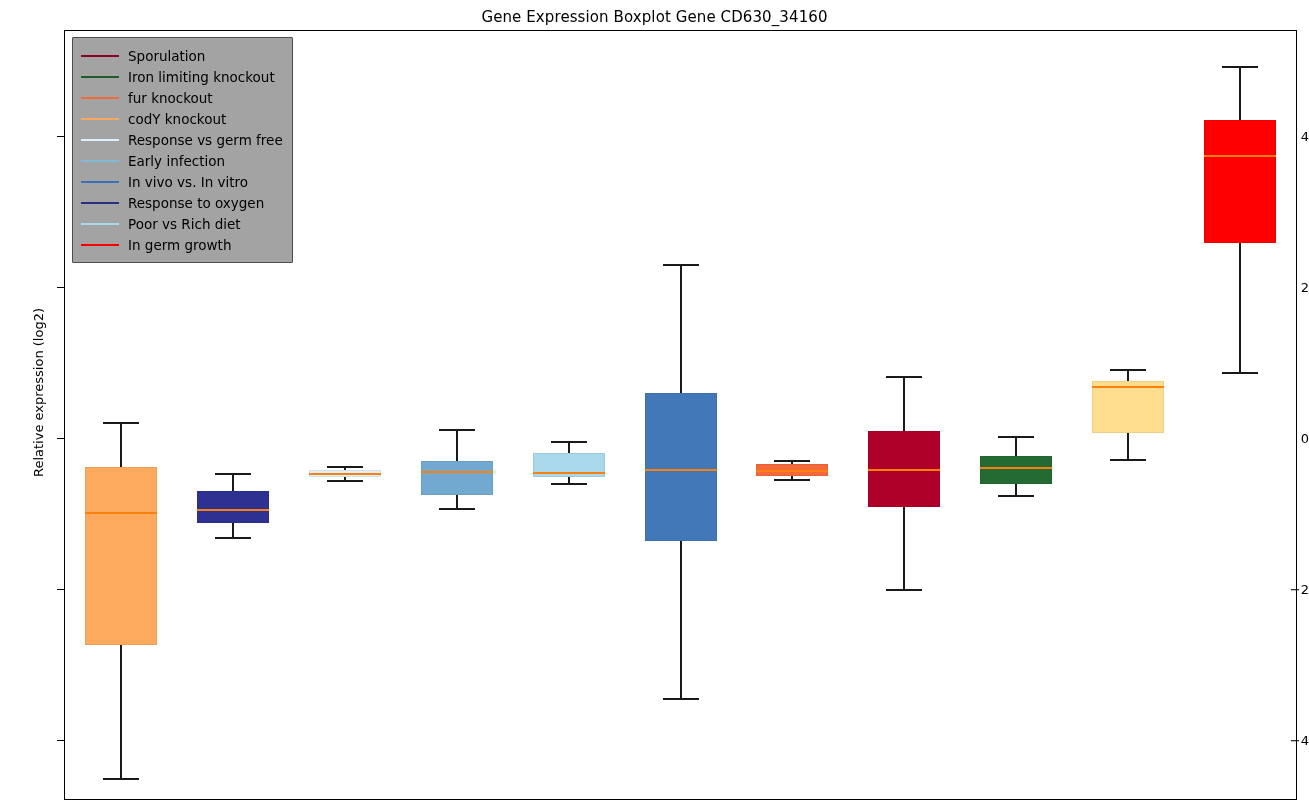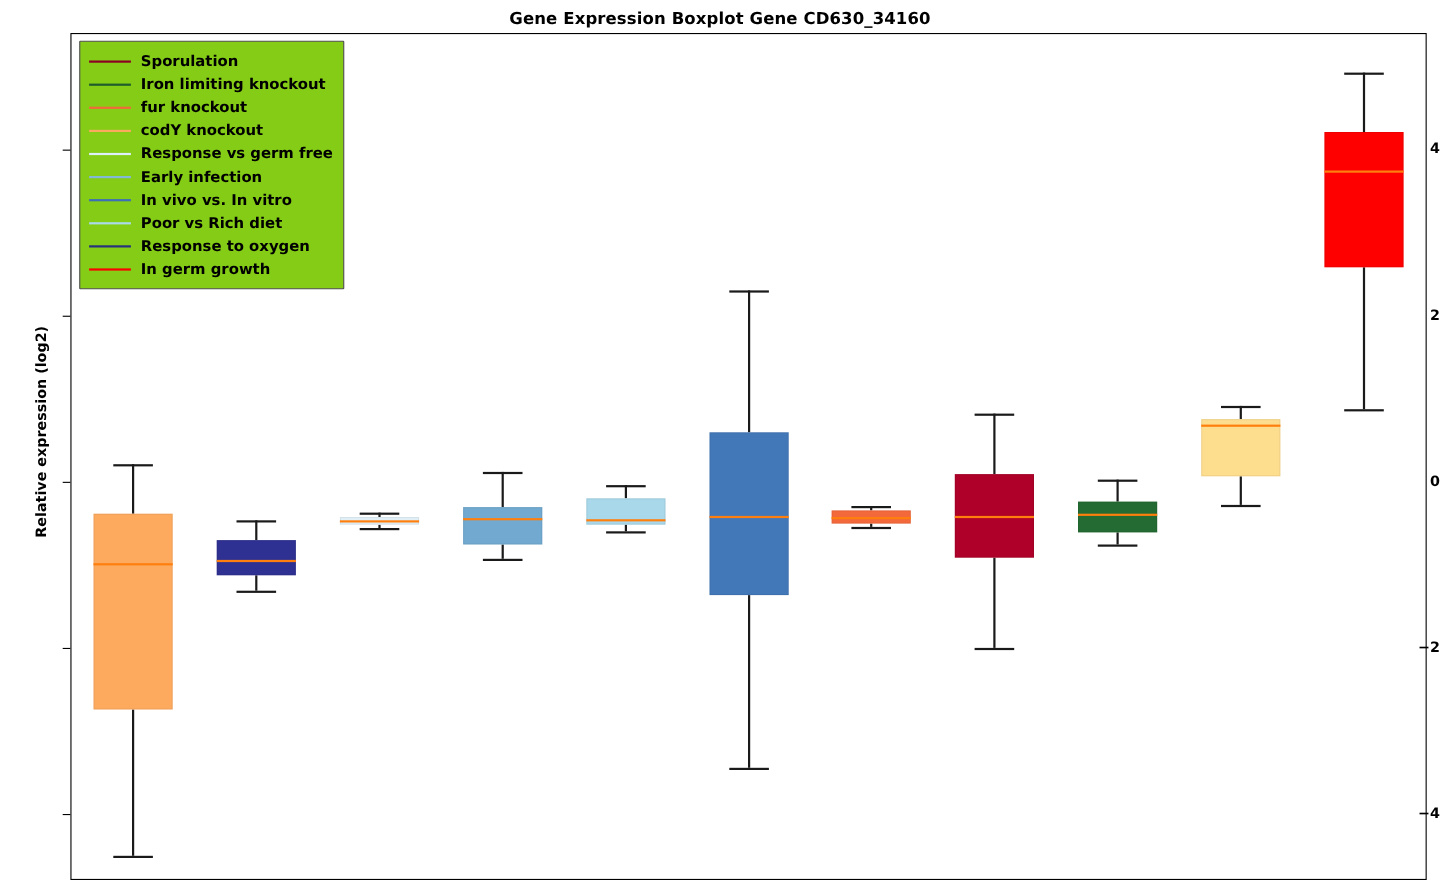--- a/index.html
+++ b/index.html
@@ -13,21 +13,20 @@
     font-family: "DejaVu Sans", sans-serif;
     overflow: hidden;
     position: relative;
   }
   #figure {
     position: absolute;
     left: 0; top: 0;
     width: 1309px;
     height: 812px;
     background: #ffffff;
-    font-weight: bold;
   }
   #chart-title {
     position: absolute;
     left: 0;
     top: 8px;
     width: 1309px;
     text-align: center;
     font-size: 15px;
     color: #000000;
     letter-spacing: 0.1px;
@@ -89,21 +88,21 @@
   }
   .cap {
     position: absolute;
     height: 2px;
     background: #1a1a1a;
   }
   #legend {
     position: absolute;
     left: 72px;
     top: 37px;
-    background: #84cc16;
+    background: #a3a3a3;
     border: 1px solid #4d4d4d;
     border-radius: 1px;
     padding: 7px 9px 7px 8px;
     box-sizing: border-box;
   }
   .legend-row {
     display: flex;
     align-items: center;
     height: 21px;
   }
@@ -256,26 +255,26 @@
       </div>
       <div class="legend-row">
         <div class="legend-swatch" style="background: rgb(131, 185, 216);"></div>
         <div class="legend-text">Early infection</div>
       </div>
       <div class="legend-row">
         <div class="legend-swatch" style="background: rgb(59, 111, 182);"></div>
         <div class="legend-text">In vivo vs. In vitro</div>
       </div>
       <div class="legend-row">
+        <div class="legend-swatch" style="background: rgb(38, 48, 126);"></div>
+        <div class="legend-text">Response to oxygen</div>
+      </div>
+      <div class="legend-row">
         <div class="legend-swatch" style="background: rgb(170, 218, 235);"></div>
         <div class="legend-text">Poor vs Rich diet</div>
       </div>
       <div class="legend-row">
-        <div class="legend-swatch" style="background: rgb(38, 48, 126);"></div>
-        <div class="legend-text">Response to oxygen</div>
-      </div>
-      <div class="legend-row">
         <div class="legend-swatch" style="background: rgb(252, 0, 0);"></div>
         <div class="legend-text">In germ growth</div>
       </div>
     </div>
 
 </div>
 
 </body></html>

